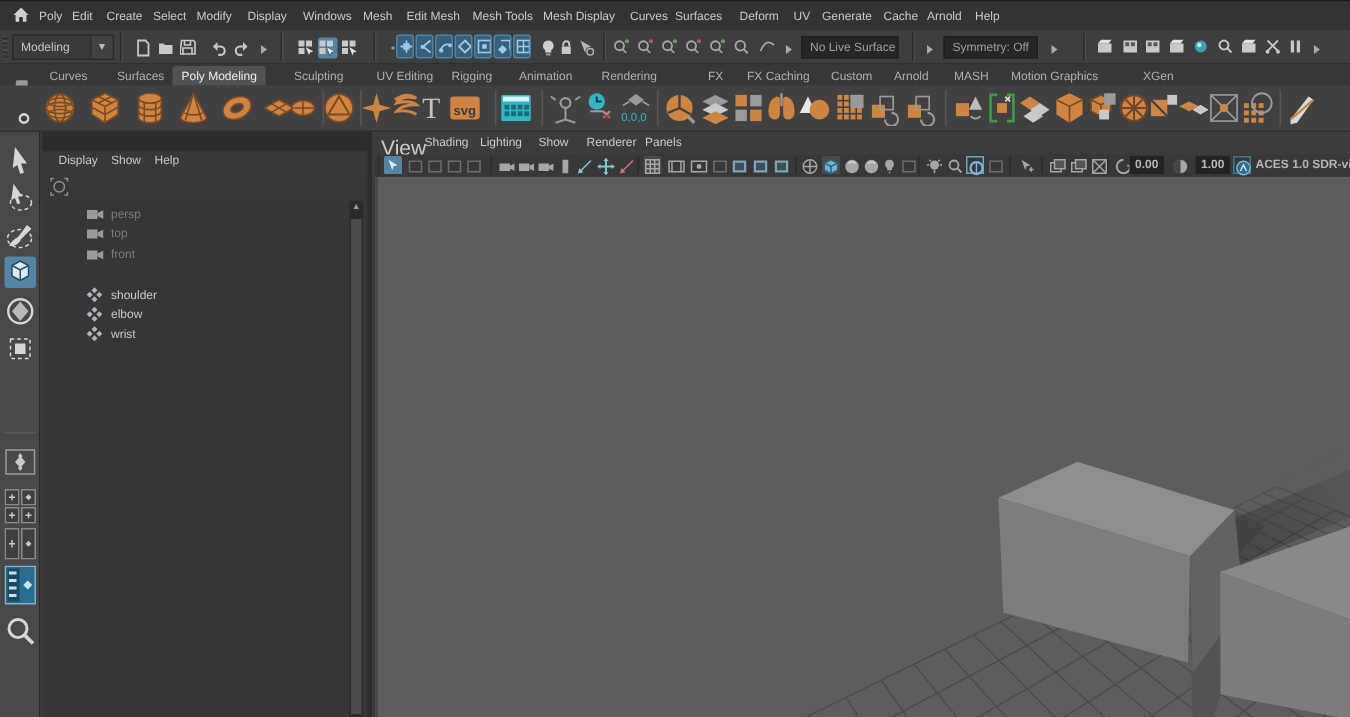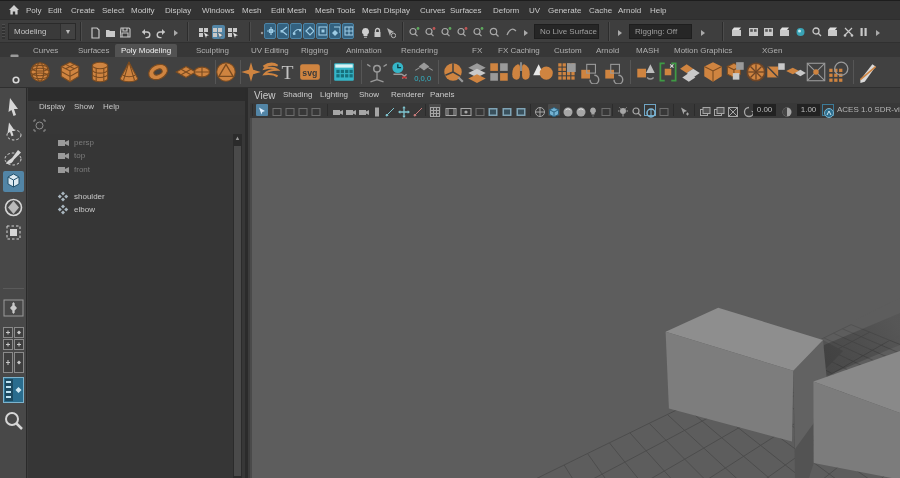--- a/index.html
+++ b/index.html
@@ -61,21 +61,21 @@
 .olrow .ic { position:absolute; left:29px; top:1px; width:12px; height:11px; }
 .olrow .tx { position:absolute; left:46px; top:0; }
 #ol-scroll { position:absolute; right:3px; top:46px; width:9px; height:344px; background:#2b2b2b; }
 #ol-thumb { position:absolute; left:1px; top:12px; width:7px; height:330px; background:#4a4a4a; }
 
 
 #vppanel { left:250px; top:88px; width:650px; height:390px; background:#393939; }
 #vp-menu { position:absolute; left:0; top:0; width:100%; height:15px; background:#3c3c3c; }
 #vp-menu span { position:absolute; top:2px; font-size:10px; color:#cccccc; }
 #vp-icons { position:absolute; left:0; top:15px; width:100%; height:15px; background:#383838; }
-.vpi { position:absolute; top:1px; width:12px; height:12px; }
+.vpi { position:absolute; top:1px; width:12px; height:12px;font-weight:bold; }
 #vp-view { position:absolute; left:0; top:30px; width:650px; height:360px; background:#5d5d5d; overflow:hidden; }
 </style>
 </head>
 <body>
 <div id="root">
   <div id="menubar" class="abs">
       <span style="left:8px;top:3px"><svg width="12" height="12" viewBox="0 0 12 12">
           <path d="M6 1 L11 6 L9.6 6 L9.6 10.5 L7.2 10.5 L7.2 7.4 L4.8 7.4 L4.8 10.5 L2.4 10.5 L2.4 6 L1 6 Z" fill="#cfcfcf"></path>
         </svg></span>
       <span style="left:26px;font-size:8px;top:5px">Poly</span>
@@ -218,21 +218,21 @@
           <circle cx="5.5" cy="5.5" r="3.2" fill="none" stroke="#a8a8a8" stroke-width="1.2"></circle>
           <path d="M8 8 l2.5 2.5" stroke="#a8a8a8" stroke-width="1.2"></path>
         </svg></div>
       <div class="ibox" style="left:506px;top:5px;width:15px;height:15px;"><svg width="13" height="13" viewBox="0 0 13 13">
           <path d="M1 9 q4 -9 9 -4" fill="none" stroke="#a8a8a8" stroke-width="1.2"></path>
         </svg></div>
       <div class="caret" style="left:524px;top:10px;border-left:4px solid #aaa;border-top:3px solid transparent;border-bottom:3px solid transparent"></div>
       <div class="sfield" style="left:534px;top:4px;width:65px;height:15px;font-size:8px;line-height:13px;color:#9f9f9f;white-space:nowrap;overflow:hidden">No Live Surface</div>
       <div class="vsep" style="left:608px"></div>
       <div class="caret" style="left:618px;top:10px;border-left:4px solid #aaa;border-top:3px solid transparent;border-bottom:3px solid transparent"></div>
-      <div class="sfield" style="left:629px;top:4px;width:63px;height:15px;font-size:8px;line-height:13px;color:#9f9f9f;white-space:nowrap;overflow:hidden">Rigging: Off</div>
+      <div class="sfield" style="left:629px;top:4px;width:63px;height:15px;font-size:8px;line-height:13px;color:#9f9f9f;white-space:nowrap;overflow:hidden">Symmetry: Off</div>
       <div class="caret" style="left:701px;top:10px;border-left:4px solid #aaa;border-top:3px solid transparent;border-bottom:3px solid transparent"></div>
       <div class="vsep" style="left:722px"></div>
       <div class="ibox" style="left:731px;top:5px;width:14px;height:15px;"><svg width="12" height="13" viewBox="0 0 12 13">
           <rect x="1" y="4" width="9" height="6" fill="#c8c8c8"></rect>
           <path d="M1 4 l2 -2.5 h7 l-2 2.5 z" fill="#e0e0e0"></path>
         </svg></div>
       <div class="ibox" style="left:748px;top:5px;width:14px;height:15px;"><svg width="12" height="13" viewBox="0 0 12 13">
           <rect x="1" y="2" width="9" height="8" fill="#c8c8c8"></rect>
           <rect x="2.2" y="3.2" width="2.6" height="2.6" fill="#555"></rect>
           <rect x="6" y="3.2" width="2.6" height="2.6" fill="#555"></rect>
@@ -621,29 +621,35 @@
               <path d="M6 0.5 L8 2.5 L6 4.5 L4 2.5Z M6 6.5 L8 8.5 L6 10.5 L4 8.5Z M2.8 3.5 L4.8 5.5 L2.8 7.5 L0.8 5.5Z M9.2 3.5 L11.2 5.5 L9.2 7.5 L7.2 5.5Z" fill="#a9b6bf"></path>
             </svg></span>
           <span class="tx" style="font-size:8px">elbow</span>
         </div>
         <div class="olrow" style="top:56px">
           <span class="ic"><svg width="12" height="11" viewBox="0 0 12 11">
               <path d="M6 0.5 L8 2.5 L6 4.5 L4 2.5Z M6 6.5 L8 8.5 L6 10.5 L4 8.5Z M2.8 3.5 L4.8 5.5 L2.8 7.5 L0.8 5.5Z M9.2 3.5 L11.2 5.5 L9.2 7.5 L7.2 5.5Z" fill="#a9b6bf"></path>
             </svg></span>
           <span class="tx" style="font-size:8px">shoulder</span>
         </div>
+        <div class="olrow" style="top:82px">
+          <span class="ic"><svg width="12" height="11" viewBox="0 0 12 11">
+              <path d="M6 0.5 L8 2.5 L6 4.5 L4 2.5Z M6 6.5 L8 8.5 L6 10.5 L4 8.5Z M2.8 3.5 L4.8 5.5 L2.8 7.5 L0.8 5.5Z M9.2 3.5 L11.2 5.5 L9.2 7.5 L7.2 5.5Z" fill="#a9b6bf"></path>
+            </svg></span>
+          <span class="tx" style="font-size:8px">wrist</span>
+        </div>
       </div>
       <div id="ol-scroll">
         <div style="position:absolute;left:1px;top:1px;width:7px;height:8px;color:#999;font-size:6px;text-align:center">▲</div>
         <div id="ol-thumb"></div>
       </div>
     </div>
   <div id="vppanel" class="abs">
       <div id="vp-menu">
-        <span style="left:4px;font-size:10px">View</span>
+        <span style="left:4px;font-size:14px">View</span>
         <span style="left:33px;font-size:8px">Shading</span>
         <span style="left:70px;font-size:8px">Lighting</span>
         <span style="left:109px;font-size:8px">Show</span>
         <span style="left:141px;font-size:8px">Renderer</span>
         <span style="left:180px;font-size:8px">Panels</span>
       </div>
       <div id="vp-icons">
         <div class="vpi" style="left:2px;top:1px;width:2px;height:12px;border-left:1px solid #2c2c2c"></div>
         <div class="vpi" style="left:6px;top:1px;width:12px;height:12px;background:#5285a6;border-radius:1px;"><svg width="12" height="12" viewBox="0 0 12 12">
             <path d="M3 1.5 l2.5 7 l0.8 -2.6 l2.7 -0.8z" fill="#dfefff"></path>

